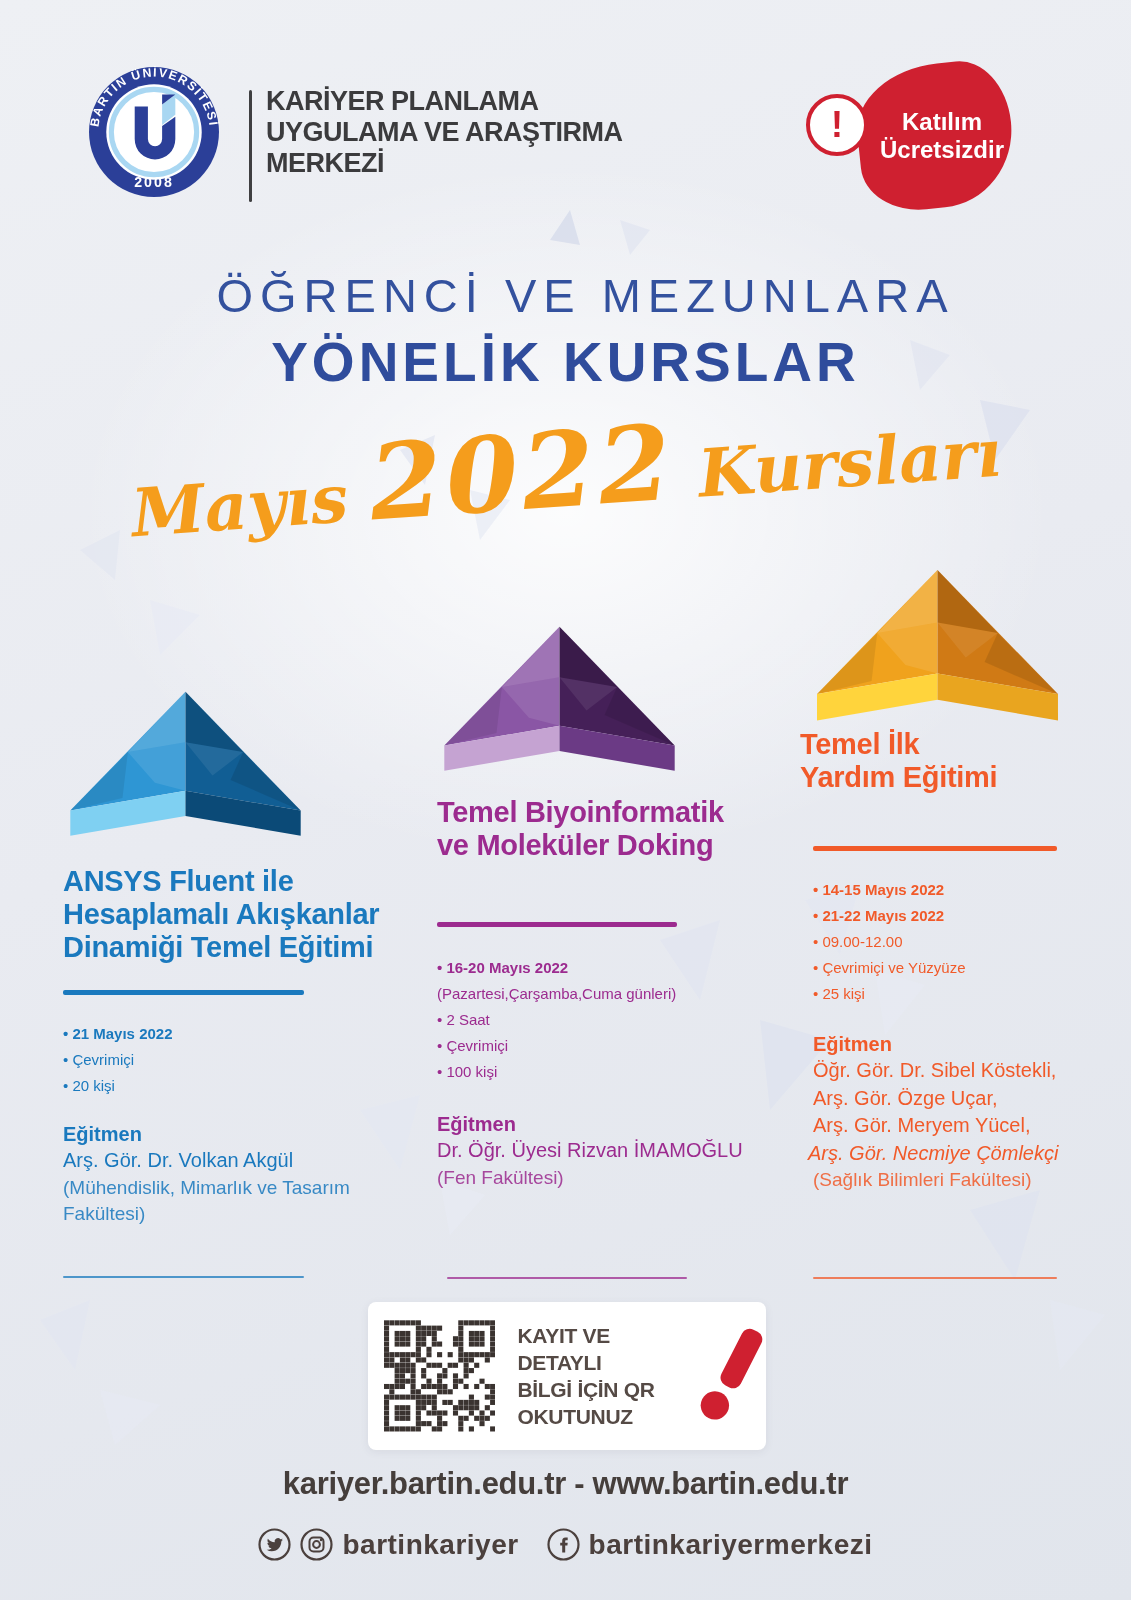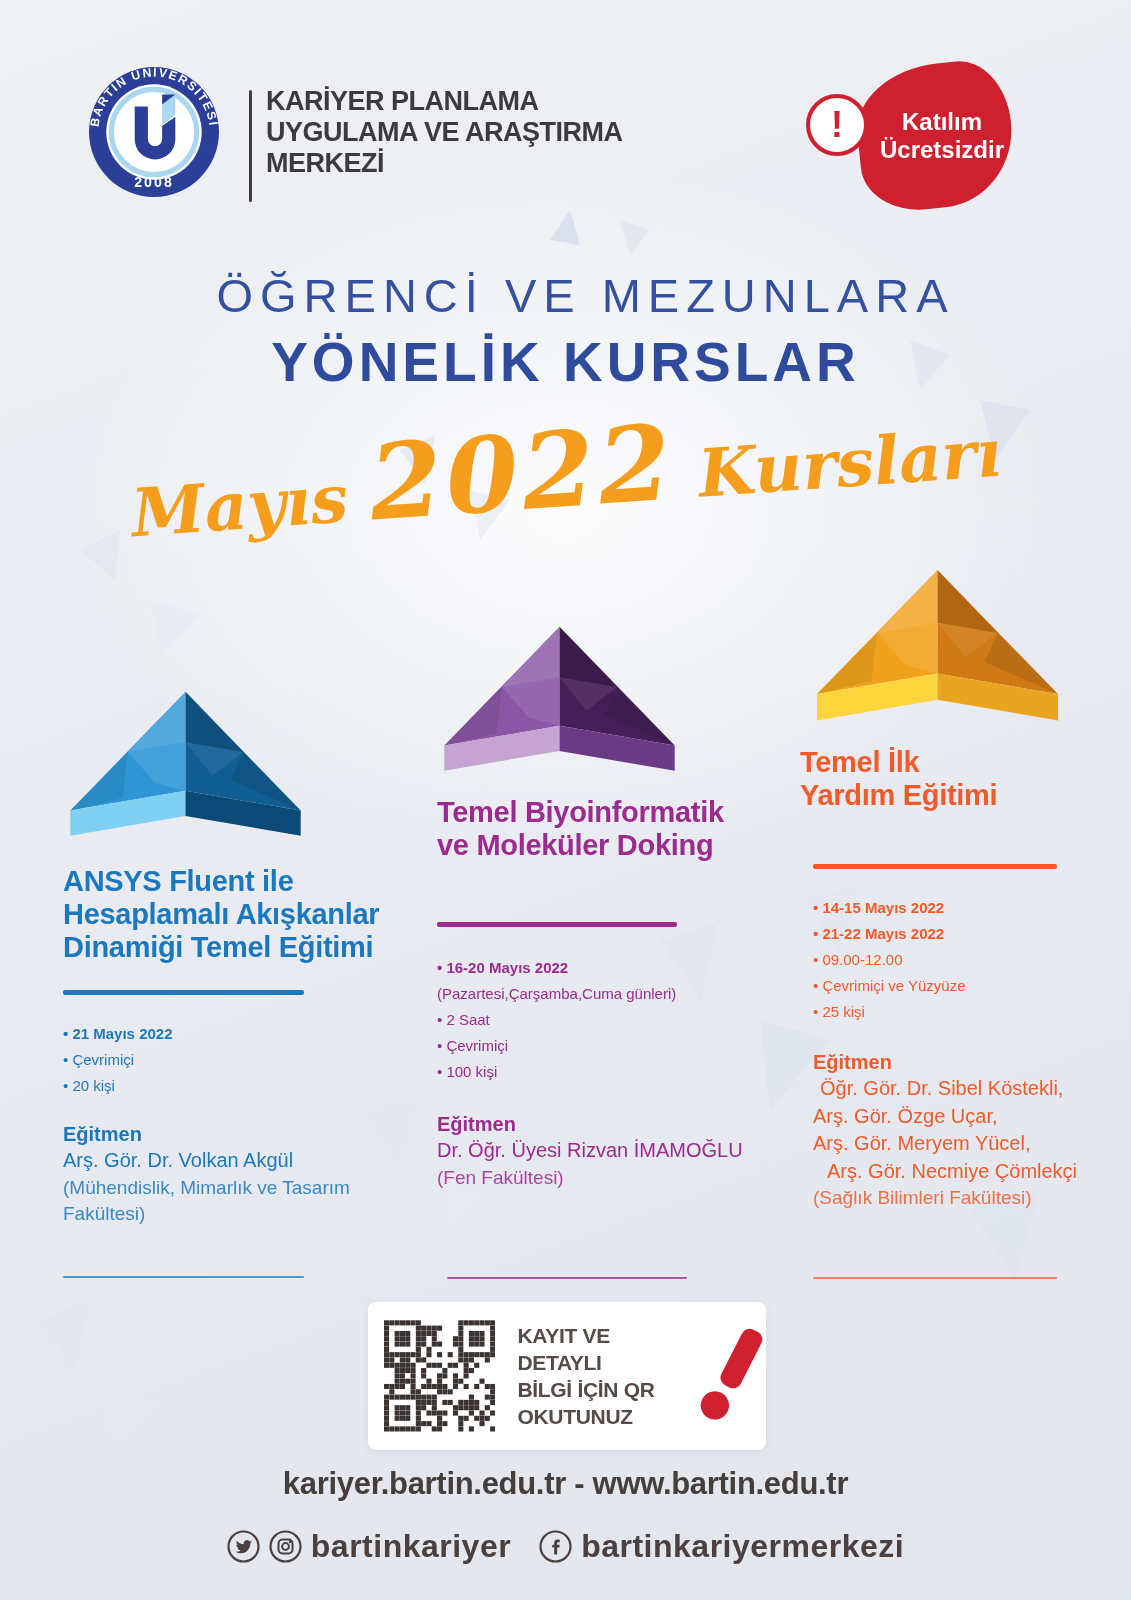--- a/index.html
+++ b/index.html
@@ -54,21 +54,21 @@
   .arrow-orange .f-l{fill:#f0a21d}.arrow-orange .f-r{fill:#d07a15}.arrow-orange .flap-l{fill:#ffd43c}.arrow-orange .flap-r{fill:#e9a51f}
   
   .qr-box{position:absolute;left:368px;top:1302px;width:398px;height:148px;background:#fff;border-radius:8px;
     box-shadow:0 2px 8px rgba(60,60,90,.08);display:flex;align-items:center;}
   .qr-svg{margin-left:16px;}
   .qr-text{width:185px;margin-left:22px;color:#554a45;font-weight:bold;font-size:21px;line-height:27px;letter-spacing:-.3px;}
   .excl{margin-left:6px;}
   
   .urls{position:absolute;left:0;top:1466px;width:100%;text-align:center;color:#453e3b;font-weight:bold;font-size:31px;letter-spacing:-.3px;}
   .social{position:absolute;left:0;top:1528px;width:100%;display:flex;justify-content:center;align-items:center;gap:9px;color:#4b403d;}
-  .social .handle{font-size:32px;font-weight:bold;letter-spacing:.5px;}
+  .social .handle{font-size:28px;font-weight:bold;letter-spacing:.5px;}
   .social .gap{width:10px;}
   .sicon{width:33px;height:33px;}
 </style>
 </head>
 <body>
 
 <div class="poster">
 
   <svg class="confetti" style="left:540px;top:200px" width="120" height="70">
       <polygon points="10,40 30,10 40,45" fill="#ccd3e8"></polygon>
@@ -217,37 +217,37 @@
         <polygon class="f-r" points="130,2 258,134 130,112"></polygon>
       <polygon class="flap-l" points="2,134 130,112 130,140 2,162"></polygon>
         <polygon class="flap-r" points="130,112 258,134 258,162 130,140"></polygon>
       <polygon points="130,2 66,69 130,58" fill="#fff" opacity=".18"></polygon>
         <polygon points="130,2 130,58 194,69" fill="#000" opacity=".15"></polygon>
       <polygon points="66,69 130,58 130,112 96,103" fill="#fff" opacity=".10"></polygon>
         <polygon points="2,134 66,69 60,120" fill="#000" opacity=".08"></polygon>
       <polygon points="194,69 258,134 180,100" fill="#000" opacity=".10"></polygon>
         <polygon points="130,58 194,69 160,95" fill="#fff" opacity=".08"></polygon>
     </svg>
-    <h2 style="margin-top:18px;">
+    <h2 style="">
       <div>Temel İlk</div>
       <div>Yardım Eğitimi</div>
     </h2>
     <div class="accent-line bg-orange" style="width:244px;margin-left:13px;margin-top:52px;"></div>
     <ul class="bullets" style="margin-top:26px;margin-left:13px;">
       <li class="b">14-15 Mayıs 2022</li>
       <li class="b">21-22 Mayıs 2022</li>
       <li>09.00-12.00</li>
       <li>Çevrimiçi ve Yüzyüze</li>
       <li>25 kişi</li>
     </ul>
     <div class="inst-label" style="margin-top:24px;margin-left:13px;">Eğitmen</div>
-    <div class="inst" style="margin-left:20px;">Öğr. Gör. Dr. Sibel Köstekli,</div>
+    <div class="inst" style="margin-left:13px;">Öğr. Gör. Dr. Sibel Köstekli,</div>
     <div class="inst" style="margin-left:13px;">Arş. Gör. Özge Uçar,</div>
     <div class="inst" style="margin-left:13px;">Arş. Gör. Meryem Yücel,</div>
-    <div class="inst" style="margin-left:27px;">Arş. Gör. Necmiye Çömlekçi</div>
+    <div class="inst" style="margin-left:8px;font-style:italic;">Arş. Gör. Necmiye Çömlekçi</div>
     <div class="faculty" style="margin-left:13px;">(Sağlık Bilimleri Fakültesi)</div>
   </div>
   <div class="thin-line bg-orange" style="left:813px;top:1277px;width:244px;"></div>
 
   <div class="qr-box">
     <svg class="qr-svg" width="118" height="118" viewBox="0 0 118 118" id="qr">
         <rect x="0" y="0" width="5.394285714285713" height="5.394285714285713" fill="#3a3330"></rect>
         <rect x="5.619047619047619" y="0" width="5.394285714285713" height="5.394285714285713" fill="#3a3330"></rect>
         <rect x="11.238095238095237" y="0" width="5.394285714285713" height="5.394285714285713" fill="#3a3330"></rect>
         <rect x="16.857142857142854" y="0" width="5.394285714285713" height="5.394285714285713" fill="#3a3330"></rect>

